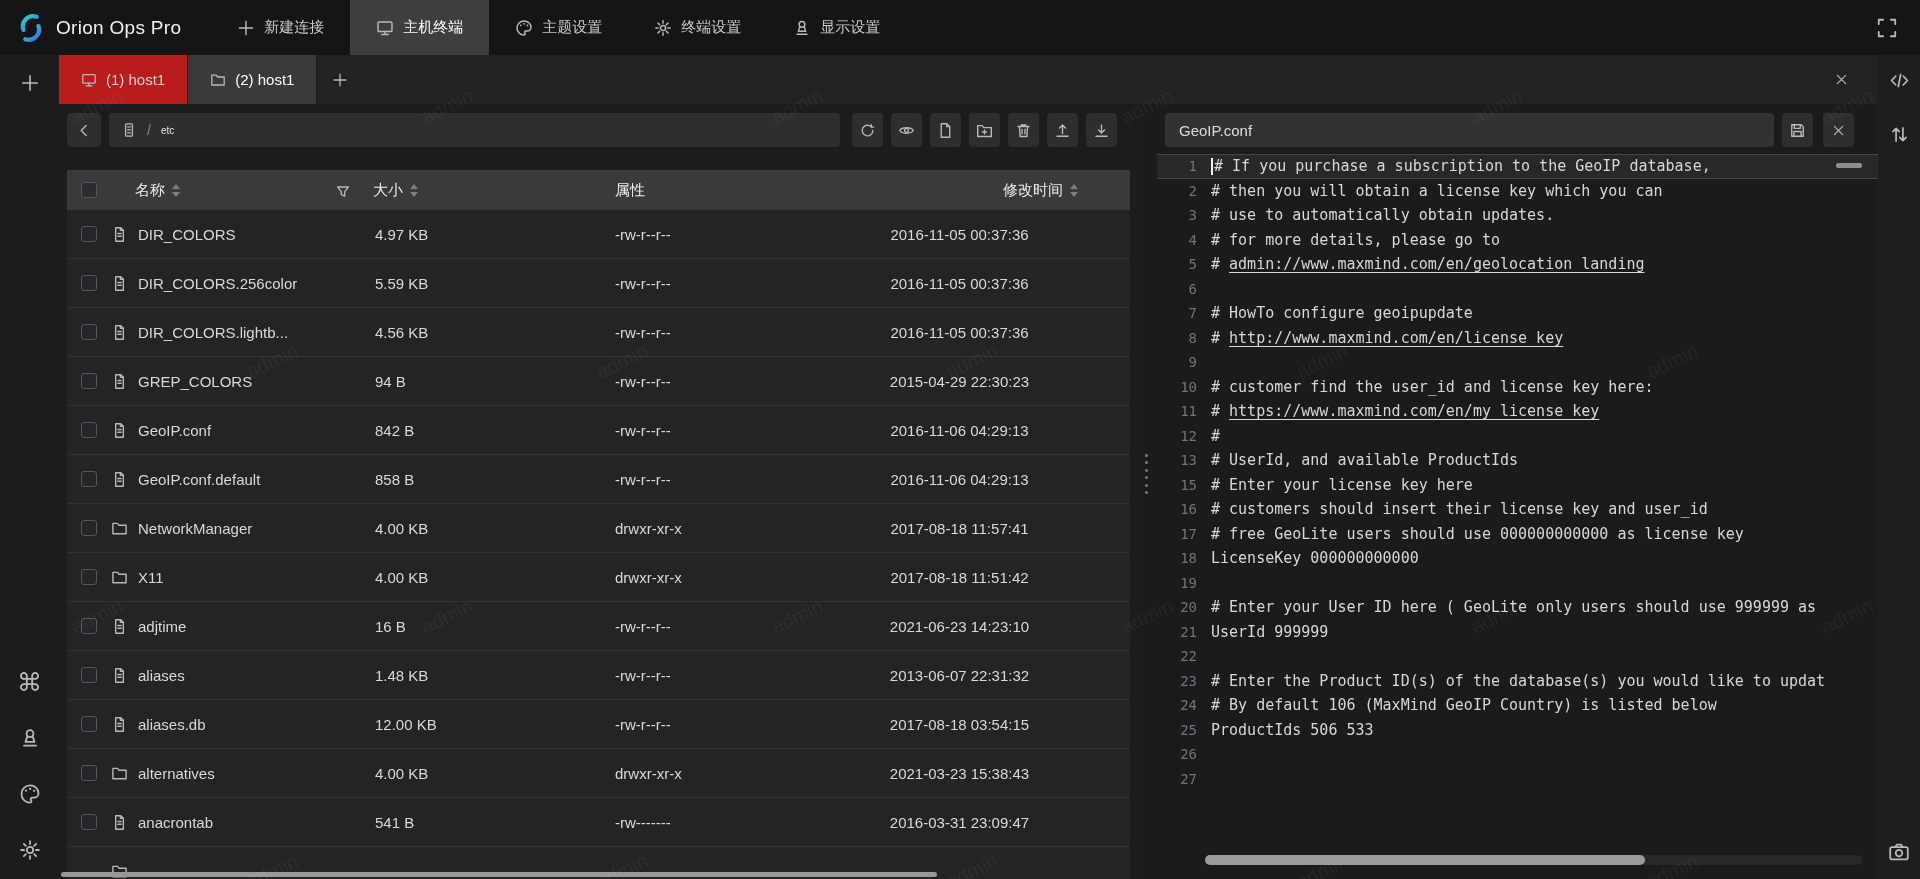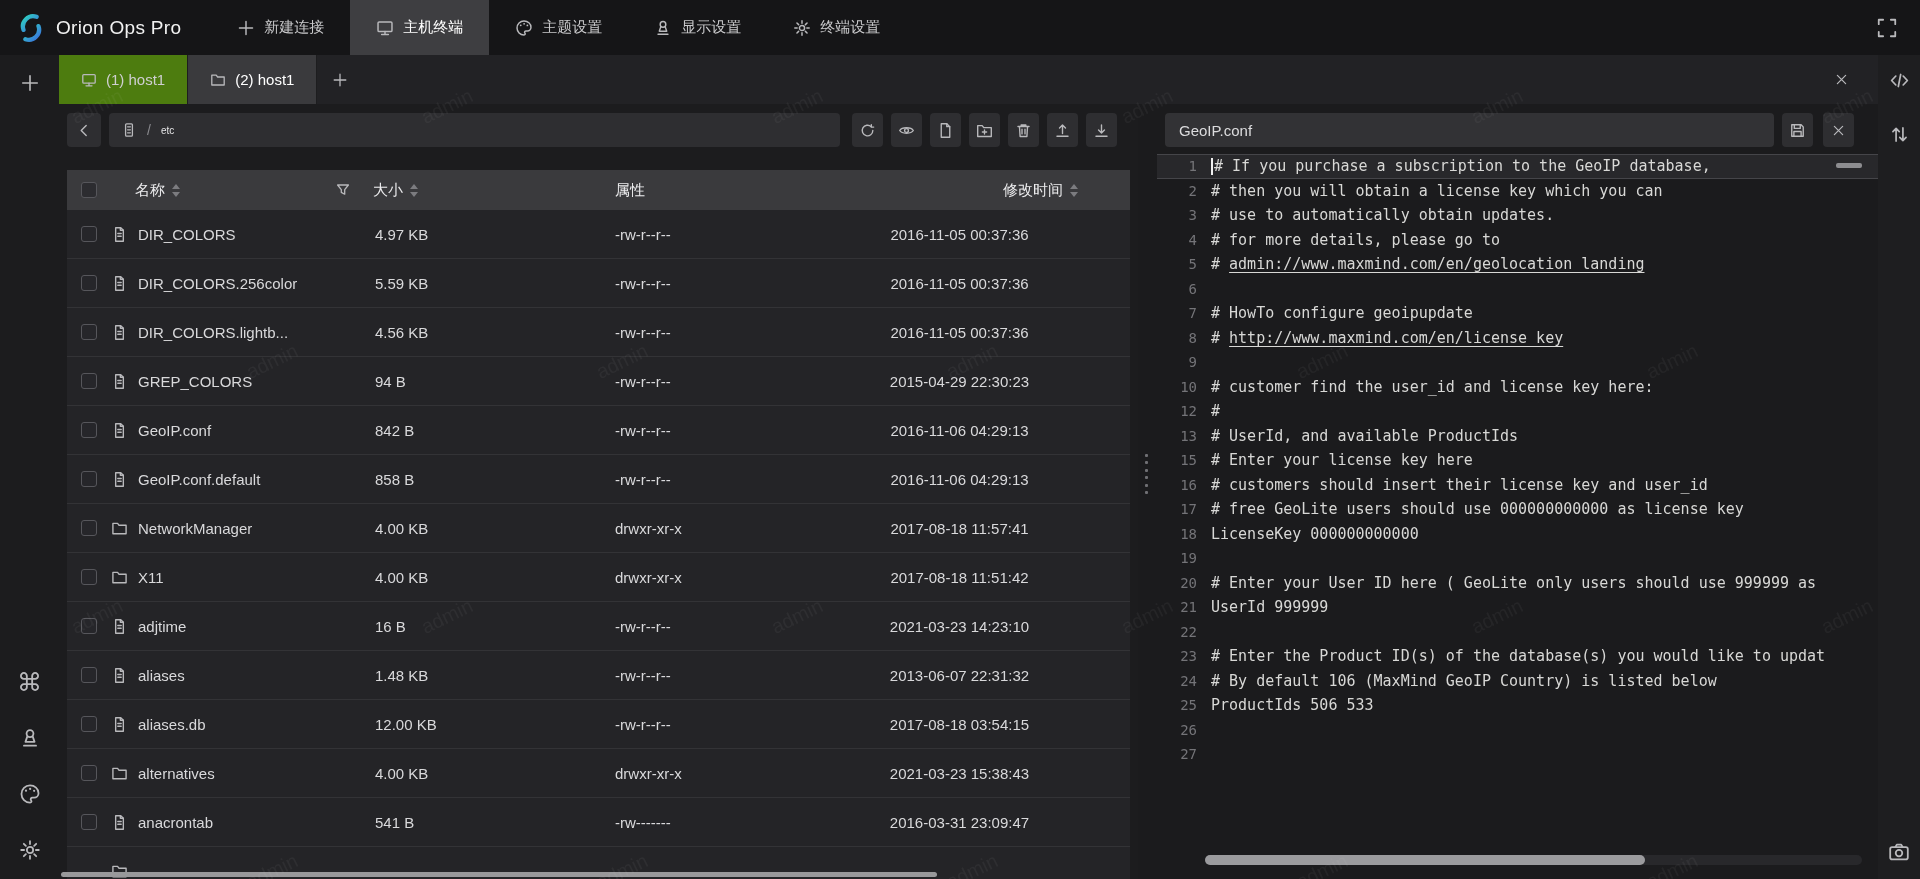--- a/index.html
+++ b/index.html
@@ -28,21 +28,21 @@
   .ls-top { position:absolute; top:13px; left:0; width:59px; display:flex; justify-content:center; }
   .ls-bottom { position:absolute; bottom:14px; left:0; width:59px; display:flex; flex-direction:column; align-items:center; gap:26px; }
   .side-icon { width:30px; height:30px; display:flex; align-items:center; justify-content:center; cursor:pointer; color:#b9b9bc; }
   .cmd-glyph { font-family:"DejaVu Sans",sans-serif; font-size:25px; color:#b9b9bc; line-height:1; }
 
   .right-sidebar { position:absolute; right:0; top:55px; width:42px; bottom:0; background:#1e1e20; z-index:5; }
   .rs-top { position:absolute; top:10px; left:0; width:42px; display:flex; flex-direction:column; align-items:center; gap:24px; }
   .rs-bottom { position:absolute; bottom:12px; left:0; width:42px; display:flex; justify-content:center; }
 
   .tab-bar { position:absolute; left:59px; top:55px; right:42px; height:49px; background:#222225; display:flex; align-items:stretch; z-index:4; }
-  .tab { display:flex; align-items:center; gap:9px; padding:0 22px; font-size:15px; color:#cfcfd1; background:#4d7c0f; border-right:1px solid #1d1d1f; cursor:pointer; white-space:nowrap; }
+  .tab { display:flex; align-items:center; gap:9px; padding:0 22px; font-size:15px; color:#cfcfd1; background:#b91c1c; border-right:1px solid #1d1d1f; cursor:pointer; white-space:nowrap; }
   .tab.active { background:#3a3a3d; color:#ffffff; }
   .tab-add { width:46px; display:flex; align-items:center; justify-content:center; cursor:pointer; }
   .tabbar-close { margin-left:auto; align-self:center; margin-right:24px; width:26px; height:26px; display:flex; align-items:center; justify-content:center; cursor:pointer; }
 
   
   .file-panel { position:absolute; left:59px; top:104px; width:1079px; bottom:0; background:#1c1c1e; z-index:3; overflow:hidden; }
   .fm-toolbar { position:absolute; left:8px; top:8px; height:36px; display:flex; align-items:center; }
   .sq-btn { width:31px; height:34px; background:#2e2e31; border-radius:4px; display:flex; align-items:center; justify-content:center; cursor:pointer; margin-right:8px; }
   .back-btn { width:34px; }
   .breadcrumb { width:731px; height:34px; background:#2e2e31; border-radius:4px; display:flex; align-items:center; padding:0 12px; gap:10px; margin-right:12px; cursor:text; }
@@ -50,21 +50,21 @@
   .crumb-path { color:#e4e4e6; font-size:10px; }
 
   .fm-table { position:absolute; left:8px; top:66px; width:1063px; bottom:0; background:#242427; overflow:hidden; }
   .thead { height:40px; background:#3a3a3d; display:flex; align-items:center; font-size:15px; color:#ececee; }
   .tr { height:49px; display:flex; align-items:center; border-bottom:1px solid #333336; font-size:15px; color:#d9d9db; cursor:default; }
   .c-cb { flex:0 0 44px; display:flex; justify-content:center; }
   .cb { width:16px; height:16px; border:1px solid #56565b; border-radius:3px; background:#26262a; cursor:pointer; }
   .thead .cb { background:#2c2c30; }
   .c-name { flex:0 0 224px; display:flex; align-items:center; gap:10px; overflow:hidden; }
   .thead .c-name { padding-left:24px; }
-  .c-size { flex:0 0 240px; display:flex; align-items:center; padding-left:40px; }
+  .c-size { flex:0 0 240px; display:flex; align-items:flex-end; padding-left:40px; }
   .thead .c-size { padding-left:0; }
   .c-attr { flex:0 0 280px; padding-left:40px; }
   .c-time { flex:1 1 auto; text-align:center; padding-right:66px; white-space:nowrap; }
   .thead .c-time { display:flex; align-items:center; justify-content:flex-end; padding-right:52px; gap:7px; }
   .hlabel { display:flex; align-items:center; gap:7px; }
   .carets { display:flex; flex-direction:column; gap:3px; }
   .caret-up { width:0; height:0; border-left:4px solid transparent; border-right:4px solid transparent; border-bottom:5px solid #7c7c80; }
   .caret-dn { width:0; height:0; border-left:4px solid transparent; border-right:4px solid transparent; border-top:5px solid #7c7c80; }
   .funnel-wrap { margin-right:22px; display:flex; align-items:center; cursor:pointer; }
   .fm-hscroll { position:absolute; left:2px; bottom:2px; width:876px; height:5px; background:#98989a; border-radius:3px; cursor:pointer; }
@@ -215,32 +215,32 @@
         <span style="display: flex; align-items: center;">
           <svg class="ic" width="18" height="18">
             <use href="#i-palette"></use>
           </svg>
         </span>
         <span>主题设置</span>
       </div>
       <div class="nav-item">
         <span style="display: flex; align-items: center;">
           <svg class="ic" width="18" height="18">
-            <use href="#i-stamp"></use>
+            <use href="#i-gear"></use>
           </svg>
         </span>
-        <span>显示设置</span>
+        <span>终端设置</span>
       </div>
       <div class="nav-item">
         <span style="display: flex; align-items: center;">
           <svg class="ic" width="18" height="18">
-            <use href="#i-gear"></use>
+            <use href="#i-stamp"></use>
           </svg>
         </span>
-        <span>终端设置</span>
+        <span>显示设置</span>
       </div>
     </div>
   <div class="nav-right">
     <span class="icon-btn-bare">
         <svg class="ic" width="22" height="22">
           <use href="#i-fullscr"></use>
         </svg>
       </span>
   </div>
 </div>
@@ -554,21 +554,21 @@
           <div class="c-name">
             <span style="display: flex; align-items: center;">
               <svg class="ic" width="17" height="17">
                 <use href="#i-doc"></use>
               </svg>
             </span>
             <span>adjtime</span>
           </div>
           <div class="c-size">16 B</div>
           <div class="c-attr">-rw-r--r--</div>
-          <div class="c-time">2021-03-23 14:23:10</div>
+          <div class="c-time">2021-06-23 14:23:10</div>
         </div>
         <div class="tr">
           <div class="c-cb">
             <span class="cb"></span>
           </div>
           <div class="c-name">
             <span style="display: flex; align-items: center;">
               <svg class="ic" width="17" height="17">
                 <use href="#i-doc"></use>
               </svg>
@@ -673,20 +673,21 @@
       <div class="line active"><span class="ln">1</span><span class="code"><span class="cursor-bar"></span><span># If you purchase a subscription to the GeoIP database,</span></span></div>
       <div class="line"><span class="ln">2</span><span class="code"><span># then you will obtain a license key which you can</span></span></div>
       <div class="line"><span class="ln">3</span><span class="code"><span># use to automatically obtain updates.</span></span></div>
       <div class="line"><span class="ln">4</span><span class="code"><span># for more details, please go to</span></span></div>
       <div class="line"><span class="ln">5</span><span class="code"><span># </span><span class="lnk">admin://www.maxmind.com/en/geolocation_landing</span></span></div>
       <div class="line"><span class="ln">6</span><span class="code"><span></span></span></div>
       <div class="line"><span class="ln">7</span><span class="code"><span># HowTo configure geoipupdate</span></span></div>
       <div class="line"><span class="ln">8</span><span class="code"><span># </span><span class="lnk">http://www.maxmind.com/en/license_key</span></span></div>
       <div class="line"><span class="ln">9</span><span class="code"><span></span></span></div>
       <div class="line"><span class="ln">10</span><span class="code"><span># customer find the user_id and license key here:</span></span></div>
+      <div class="line"><span class="ln">11</span><span class="code"><span># </span><span class="lnk">https://www.maxmind.com/en/my_license_key</span></span></div>
       <div class="line"><span class="ln">12</span><span class="code"><span>#</span></span></div>
       <div class="line"><span class="ln">13</span><span class="code"><span># UserId, and available ProductIds</span></span></div>
       <div class="line"><span class="ln">15</span><span class="code"><span># Enter your license key here</span></span></div>
       <div class="line"><span class="ln">16</span><span class="code"><span># customers should insert their license key and user_id</span></span></div>
       <div class="line"><span class="ln">17</span><span class="code"><span># free GeoLite users should use 000000000000 as license key</span></span></div>
       <div class="line"><span class="ln">18</span><span class="code"><span>LicenseKey 000000000000</span></span></div>
       <div class="line"><span class="ln">19</span><span class="code"><span></span></span></div>
       <div class="line"><span class="ln">20</span><span class="code"><span># Enter your User ID here ( GeoLite only users should use 999999 as</span></span></div>
       <div class="line"><span class="ln">21</span><span class="code"><span>UserId 999999</span></span></div>
       <div class="line"><span class="ln">22</span><span class="code"><span></span></span></div>

